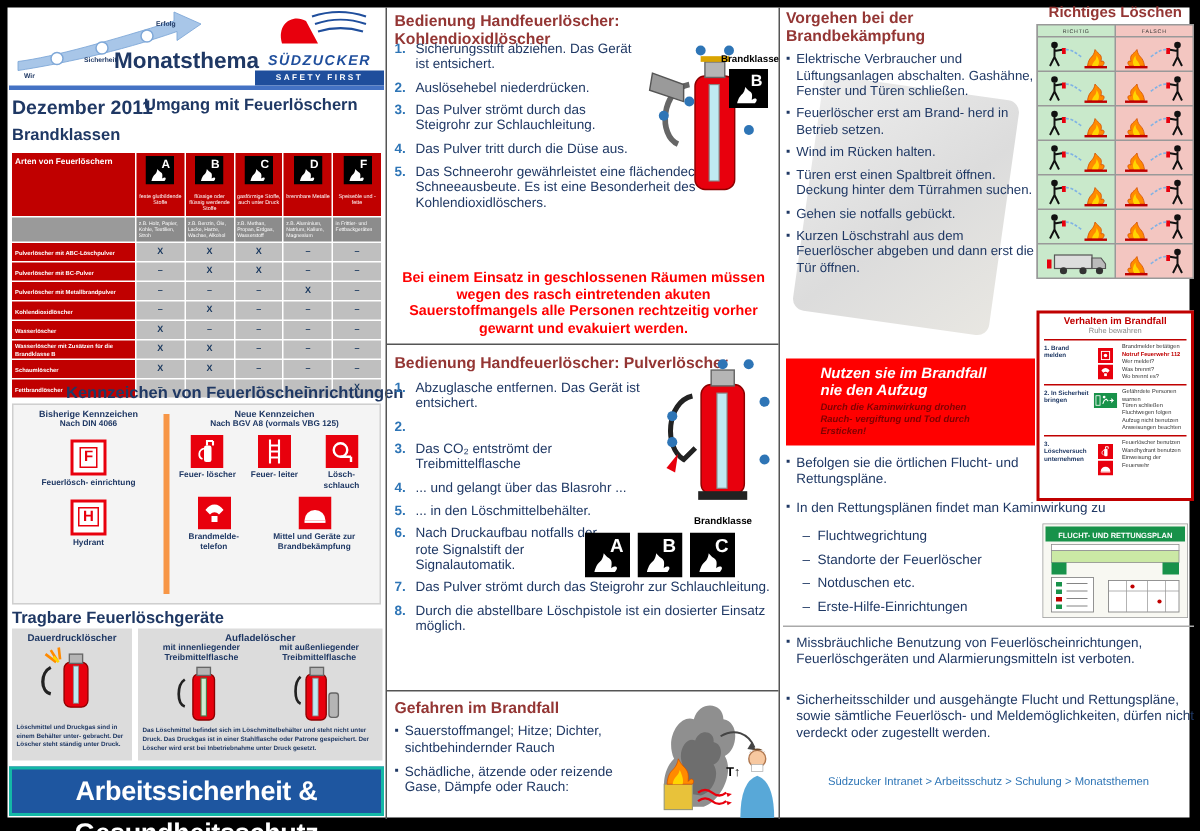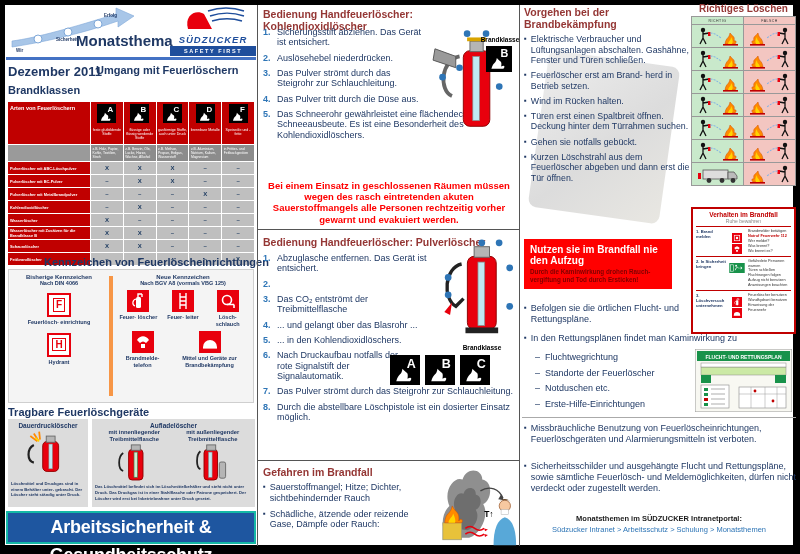--- a/index.html
+++ b/index.html
@@ -100,21 +100,21 @@
   .picto-svg{width:44px;height:22px;}
   #verhalten{left:691px;top:207px;width:105px;height:127px;border:2px solid #C00000;background:#fff;
              box-sizing:border-box;padding:2px 3px;}
   #verhalten-title{color:#C00000;font-weight:bold;font-size:6.5px;text-align:center;}
   #verhalten-sub{color:#888;font-size:5px;text-align:center;margin-bottom:2px;}
   .vh-item{border-top:1px solid #C00000;padding:2px 0;display:flex;gap:2px;}
   .vh-left{width:30px;font-size:4.2px;font-weight:bold;color:#1F3864;line-height:1.2;}
   .vh-icons{width:18px;display:flex;flex-direction:column;align-items:center;gap:1px;}
   .vh-lines{flex:1;font-size:3.8px;color:#333;line-height:1.3;}
   .vh-lines .hot{color:#C00000;font-weight:bold;}
-  #aufzug{left:524px;top:239px;width:148px;background:#FF0000;box-sizing:border-box;padding:5px 6px;}
+  #aufzug{left:524px;top:239px;width:166px;background:#FF0000;box-sizing:border-box;padding:5px 23px;font-style:italic;}
   #aufzug-title{color:#fff;font-weight:bold;font-size:10px;line-height:1.12;}
   #aufzug-sub{color:#7F0000;font-weight:bold;font-size:6.3px;margin-top:2px;line-height:1.25;}
   #r-bullet1{left:524px;top:303px;width:172px;}
   #r-bullet2{left:524px;top:333px;width:272px;}
   #r-dashes{left:535px;top:352px;width:158px;}
   .dash-item{display:flex;font-size:9px;margin-bottom:5.5px;}
   .dash-item .dash{margin-right:5px;}
   #plan{left:695px;top:349px;}
   #r-hr{left:522px;top:417px;width:274px;height:1px;background:#AAA;}
   #r-bullet3{left:524px;top:423px;width:272px;}
@@ -399,21 +399,21 @@
       <div class="step">
         <span class="num">3.</span>
         <span>Das CO₂ entströmt der Treibmittelflasche</span>
       </div>
       <div class="step">
         <span class="num">4.</span>
         <span>... und gelangt über das Blasrohr ...</span>
       </div>
       <div class="step">
         <span class="num">5.</span>
-        <span>... in den Kohlendioxidlöschers.</span>
+        <span>... in den Löschmittelbehälter.</span>
       </div>
       <div class="step">
         <span class="num">6.</span>
         <span>Nach Druckaufbau notfalls der rote Signalstift der Signalautomatik.</span>
       </div>
       <div class="step">
         <span class="num">7.</span>
         <span>Das Pulver strömt durch das Steigrohr zur Schlauchleitung.</span>
       </div>
       <div class="step">
@@ -841,17 +841,16 @@
   <div class="abs bull" id="r-bullet3">
     <span class="dot">▪</span>
     <span>Missbräuchliche Benutzung von Feuerlöscheinrichtungen, Feuerlöschgeräten und Alarmierungsmitteln ist verboten.</span>
   </div>
   <div class="abs bull" id="r-bullet4">
     <span class="dot">▪</span>
     <span>Sicherheitsschilder und ausgehängte Flucht und Rettungspläne, sowie sämtliche Feuerlösch- und Meldemöglichkeiten, dürfen nicht verdeckt oder zugestellt werden.</span>
   </div>
 
   <div class="abs" id="r-footer">
-    <div id="r-footer-1">Monatsthemen im SÜDZUCKER Intranetportal:</div>
     <div id="r-footer-2">Südzucker Intranet &gt; Arbeitsschutz &gt; Schulung &gt; Monatsthemen</div>
   </div>
 
 </div>
 
 </body></html>

